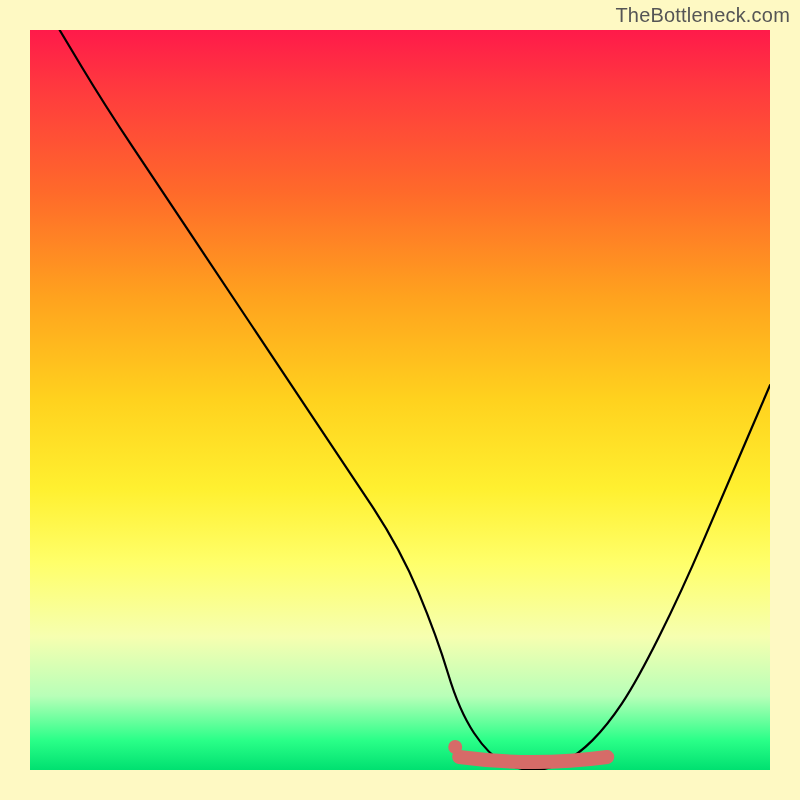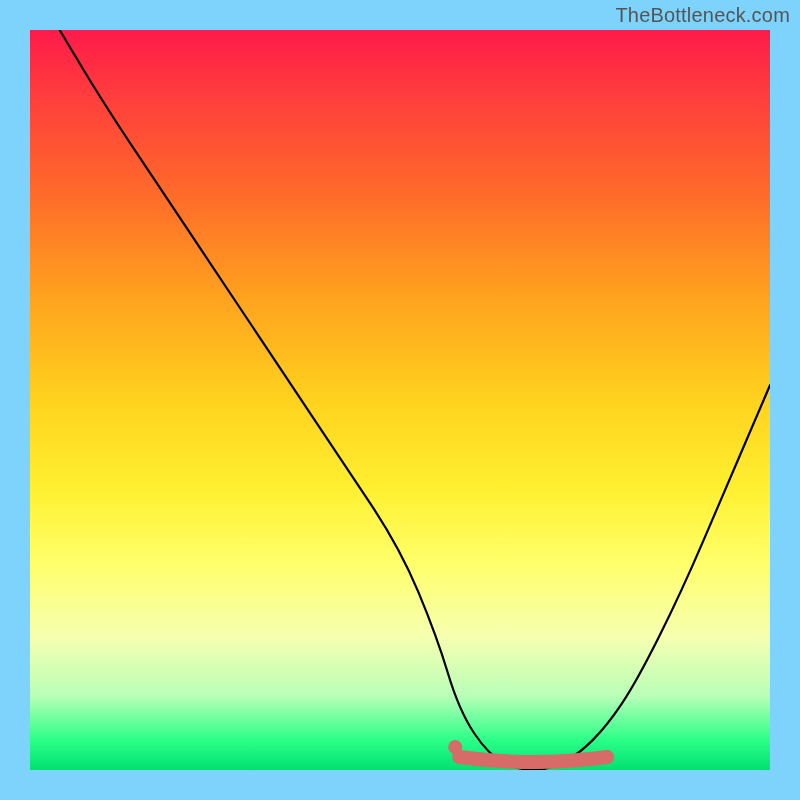--- a/index.html
+++ b/index.html
@@ -8,21 +8,21 @@
     width: 800px;
     height: 800px;
     overflow: hidden;
     background: #000;
     font-family: Arial, Helvetica, sans-serif;
   }
   .frame {
     position: relative;
     width: 800px;
     height: 800px;
-    background: #7dd3fc;
+    background: #fef9c3;
   }
   .watermark {
     position: absolute;
     top: 4px;
     right: 10px;
     color: #555;
     font-size: 20px;
     font-weight: 500;
     letter-spacing: 0.2px;
     z-index: 20;

